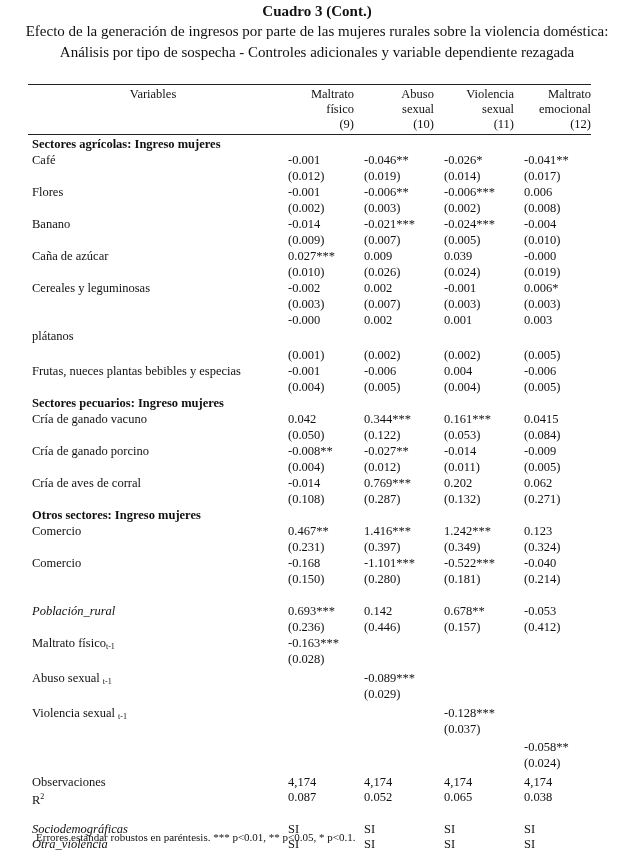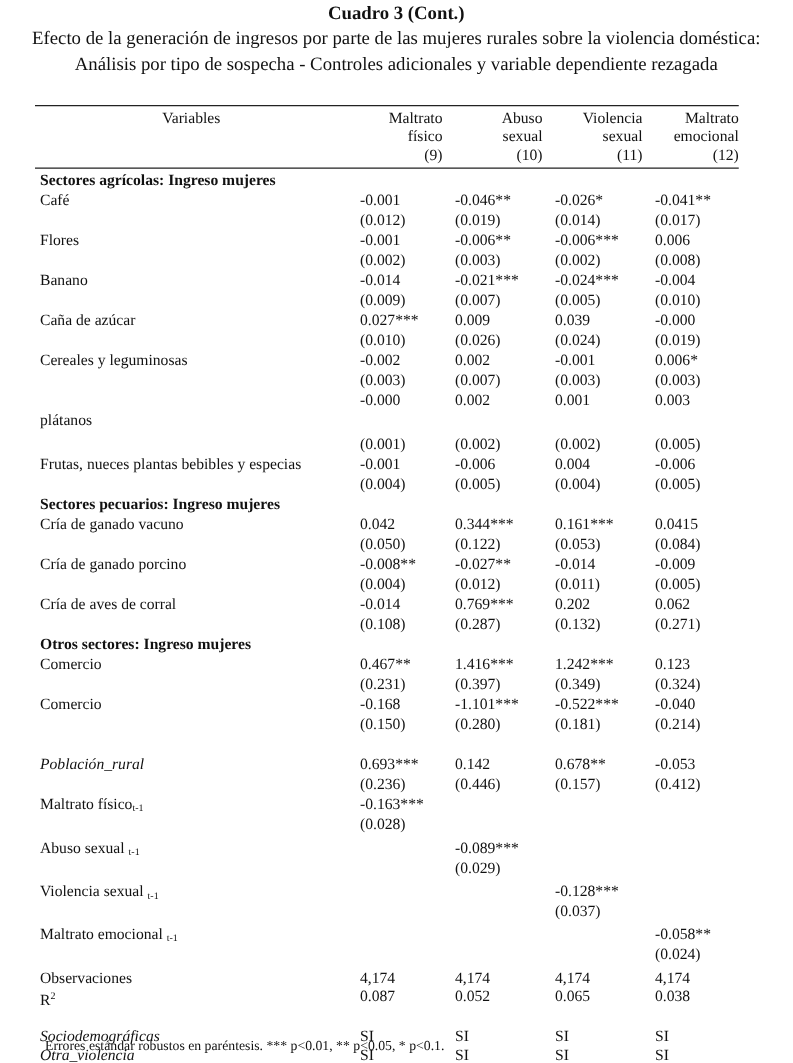--- a/index.html
+++ b/index.html
@@ -293,21 +293,20 @@
         <span class="val v4"></span>
       </div>
       <div class="row" style="top: 637px;">
         <span class="lbl"><span></span></span>
         <span class="val v1"></span>
         <span class="val v2"></span>
         <span class="val v3">(0.037)</span>
         <span class="val v4"></span>
       </div>
       <div class="row" style="top: 655px;">
-        <span class="lbl"><span>Maltrato emocional </span><sub>t-1</sub></span>
         <span class="val v1"></span>
         <span class="val v2"></span>
         <span class="val v3"></span>
         <span class="val v4">-0.058**</span>
       </div>
       <div class="row" style="top: 671px;">
         <span class="lbl"><span></span></span>
         <span class="val v1"></span>
         <span class="val v2"></span>
         <span class="val v3"></span>

